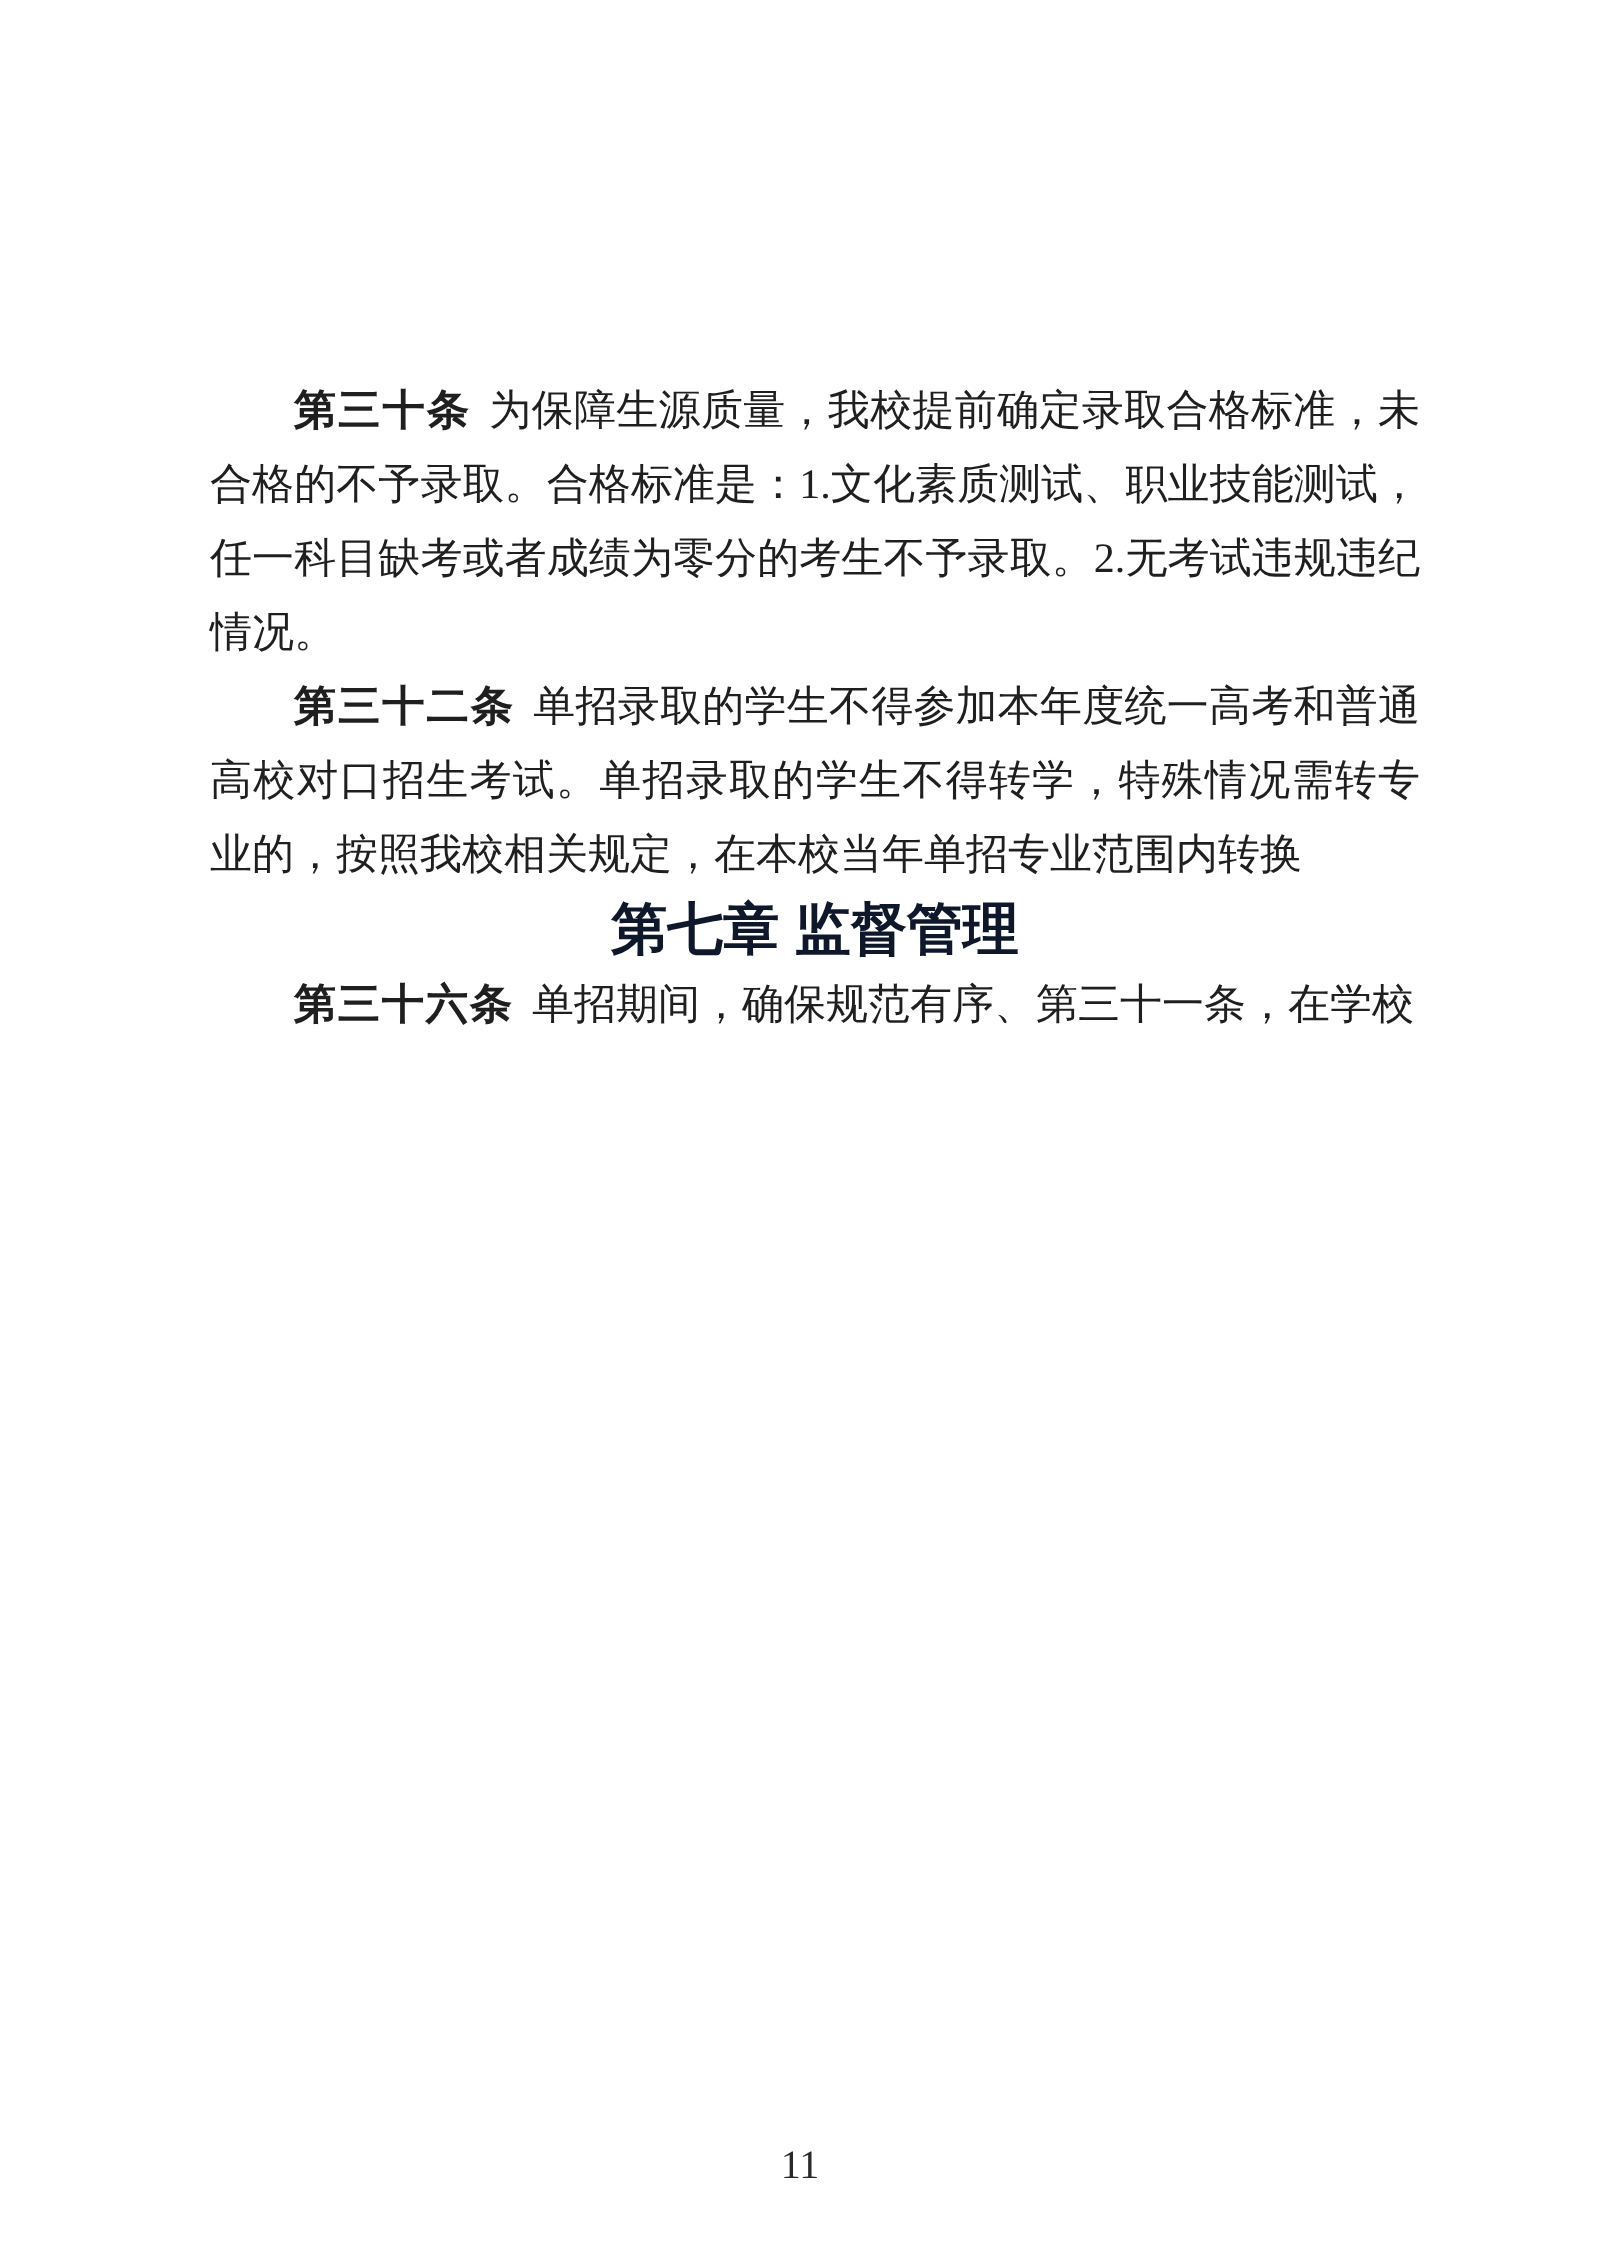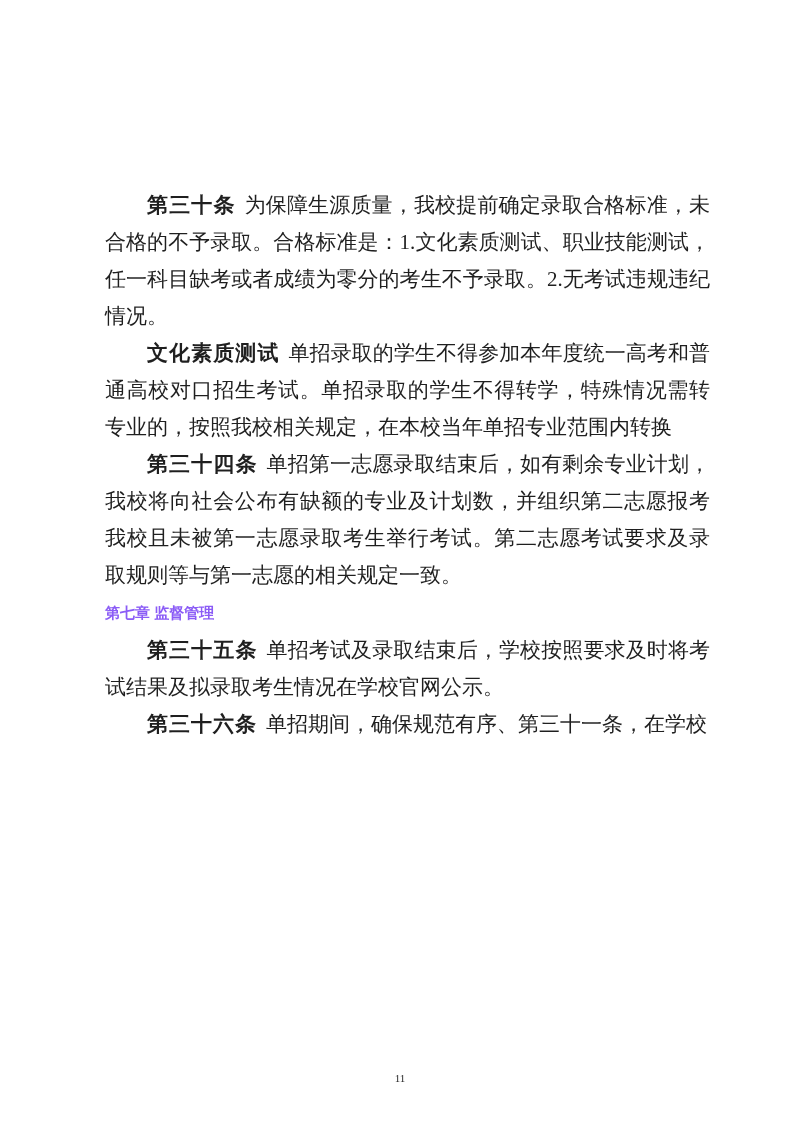--- a/index.html
+++ b/index.html
@@ -31,53 +31,52 @@
     text-indent: 2em;
   }
   .article-label {
     font-weight: bold;
     margin-right: 9px;
     letter-spacing: 1px;
   }
   .chapter-heading {
     margin: 0;
     text-indent: 0;
+    text-align: center;
     font-family: "Liberation Sans", "DejaVu Sans", sans-serif;
     font-weight: bold;
-    font-size: 15px;
+    font-size: 28px;
     line-height: 38px;
-    color: #8b5cf6;
+    color: #0f172a;
   }
   .page-number {
     position: absolute;
     left: 0;
     top: 1028px;
     width: 800px;
     text-align: center;
-    font-size: 11px;
+    font-size: 20px;
     color: #2a2a2a;
     font-family: "Liberation Serif", "DejaVu Serif", serif;
   }
 </style>
 </head>
 <body>
 
 <div class="page">
   <div class="content">
 
     <p class="para"><span class="article-label">第三十条</span><span>为保障生源质量，我校提前确定录取合格标准，未合格的不予录取。合格标准是：1.文化素质测试、职业技能测试，任一科目缺考或者成绩为零分的考生不予录取。2.无考试违规违纪情况。</span></p>
 
 
-    <p class="para"><span class="article-label">文化素质测试</span><span>单招录取的学生不得参加本年度统一高考和普通高校对口招生考试。单招录取的学生不得转学，特殊情况需转专业的，按照我校相关规定，在本校当年单招专业范围内转换</span></p>
+    <p class="para"><span class="article-label">第三十二条</span><span>单招录取的学生不得参加本年度统一高考和普通高校对口招生考试。单招录取的学生不得转学，特殊情况需转专业的，按照我校相关规定，在本校当年单招专业范围内转换</span></p>
 
 
-    <p class="para"><span class="article-label">第三十四条</span><span>单招第一志愿录取结束后，如有剩余专业计划，我校将向社会公布有缺额的专业及计划数，并组织第二志愿报考我校且未被第一志愿录取考生举行考试。第二志愿考试要求及录取规则等与第一志愿的相关规定一致。</span></p>
 
     <h2 class="chapter-heading">第七章 监督管理</h2>
 
-    <p class="para"><span class="article-label">第三十五条</span><span>单招考试及录取结束后，学校按照要求及时将考试结果及拟录取考生情况在学校官网公示。</span></p>
 
     <p class="para"><span class="article-label">第三十六条</span><span>单招期间，确保规范有序、第三十一条，在学校</span></p>
 
   </div>
 
   <div class="page-number">11</div>
 </div>
 
 </body></html>

